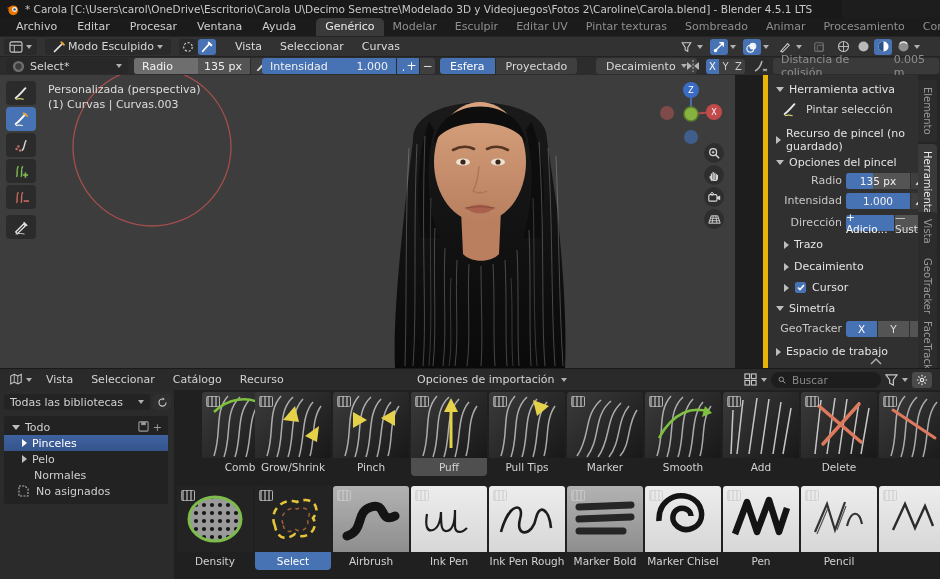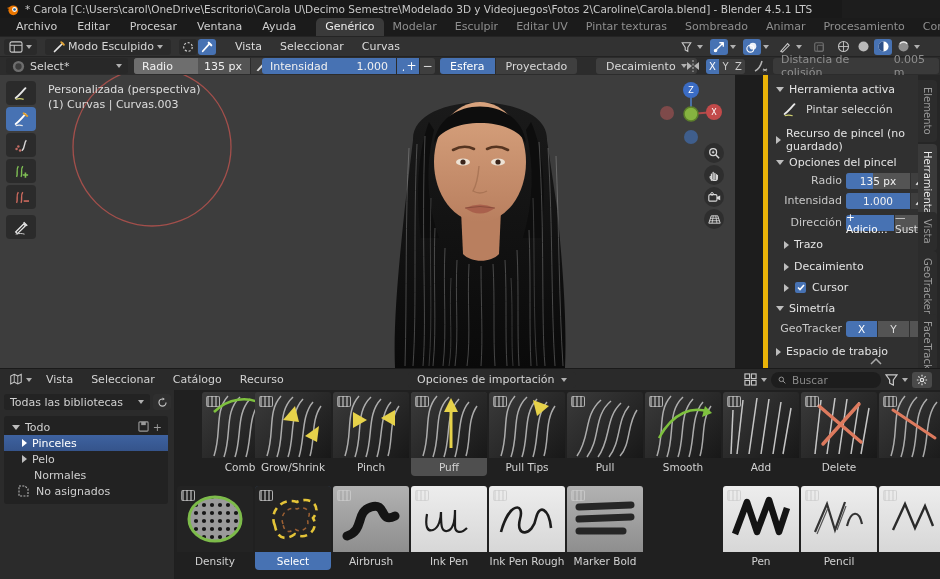--- a/index.html
+++ b/index.html
@@ -761,21 +761,21 @@
           <g stroke="#d8d8d8" stroke-width="1.5" fill="none" opacity=".75">
             <path d="M10,64 C24,44 16,24 34,8"></path>
               <path d="M20,65 C34,46 26,24 44,9"></path>
               <path d="M31,65 C44,48 38,26 54,11"></path>
               <path d="M42,65 C54,50 50,28 62,14"></path>
               <path d="M53,64 C64,52 60,32 70,18"></path>
           </g>
         </svg>
         <span class="badge"></span>
       </div>
-      <div class="clabel">Pull</div>
+      <div class="clabel">Marker</div>
     </div>
 
     <div class="card" style="left:470px;top:2px;">
       <div class="thumb">
         <svg width="76" height="66" viewBox="0 0 76 66">
           <g stroke="#d8d8d8" stroke-width="1.5" fill="none" opacity=".75">
             <path d="M12,64 C20,40 12,20 26,4"></path>
               <path d="M22,65 C30,42 22,20 38,5"></path>
               <path d="M33,65 C40,44 34,22 48,7"></path>
               <path d="M44,65 C50,46 46,24 58,10"></path>
@@ -901,20 +901,29 @@
         <svg width="76" height="66" viewBox="0 0 76 66">
           <path d="M12,21 L64,19" stroke="#262626" stroke-width="7" stroke-linecap="round"></path>
           <path d="M12,33 L64,31" stroke="#262626" stroke-width="7" stroke-linecap="round"></path>
           <path d="M12,45 L56,45" stroke="#262626" stroke-width="7" stroke-linecap="round"></path>
         </svg>
         <span class="badge"></span>
       </div>
       <div class="clabel">Marker Bold</div>
     </div>
 
+    <div class="card" style="left:470px;top:96px;">
+      <div class="thumb light">
+        <svg width="76" height="66" viewBox="0 0 76 66">
+          <path d="M46,30 C46,22 34,19 29,27 C24,38 37,47 48,42 C61,36 59,17 44,11 C28,6 13,17 14,35" fill="none" stroke="#141414" stroke-width="5.5"></path>
+        </svg>
+        <span class="badge"></span>
+      </div>
+      <div class="clabel">Marker Chisel</div>
+    </div>
 
     <div class="card" style="left:548px;top:96px;">
       <div class="thumb light">
         <svg width="76" height="66" viewBox="0 0 76 66">
           <path d="M12,48 L24,16 L34,46 L46,14 L56,46 L64,22" fill="none" stroke="#141414" stroke-width="6.5" stroke-linejoin="round"></path>
         </svg>
         <span class="badge"></span>
       </div>
       <div class="clabel">Pen</div>
     </div>

